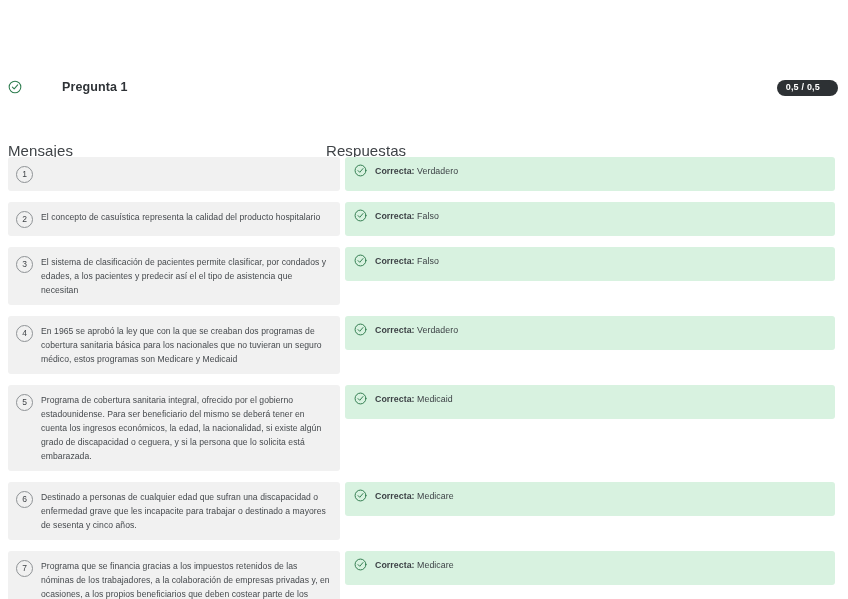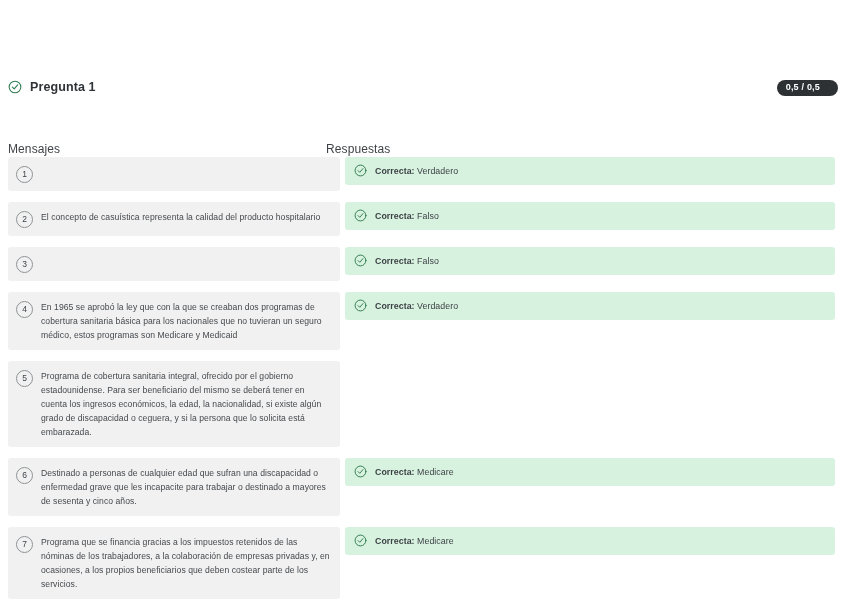--- a/index.html
+++ b/index.html
@@ -28,20 +28,21 @@
     top: 80px;
     display: flex;
     align-items: center;
     gap: 8px;
   }
   .q-title {
     font-size: 12.5px;
     font-weight: bold;
     color: #2f3337;
     letter-spacing: .1px;
+    margin-left: 32px;
   }
   .check-circle {
     width: 14px;
     height: 14px;
     display: block;
   }
 
   .score-badge {
     position: absolute;
     right: 10px;
@@ -62,21 +63,21 @@
     top: 115px;
     font-size: 9.5px;
     color: #4a4f54;
     letter-spacing: .1px;
   }
 
   
   .col-head {
     position: absolute;
     top: 142px;
-    font-size: 12px;
+    font-size: 15px;
     color: #3f4347;
     letter-spacing: .1px;
   }
   .col-head.left  { left: 8px; }
   .col-head.right { left: 326px; }
 
   
   .match-grid {
     position: absolute;
     left: 0;
@@ -123,21 +124,21 @@
   }
 
   
   .ans-cell {
     width: 490px;
     margin-left: 5px;
     background: #d8f2e0;
     border-radius: 3px;
     display: flex;
     align-items: center;
-    padding: 7px 10px 8px 9px;
+    padding: 7px 10px 14px 9px;
     box-sizing: border-box;
     min-height: 28px;
   }
   .ans-check {
     flex: 0 0 auto;
     width: 13px;
     height: 13px;
     margin-right: 8px;
     display: block;
   }
@@ -196,20 +197,21 @@
               <circle cx="12" cy="12" r="10"></circle>
               <polyline points="7.5,12.2 10.6,15.3 16.6,8.4"></polyline>
             </svg>
           </span>
           <span class="ans-text"><span class="lbl">Correcta:</span><span> Falso</span></span>
         </div>
       </div>
       <div class="match-row">
         <div class="msg-cell">
           <span class="msg-num">3</span>
+          <span class="msg-text">El sistema de clasificación de pacientes permite clasificar, por condados y edades, a los pacientes y predecir así el el tipo de asistencia que necesitan</span>
         </div>
         <div class="ans-cell">
           <span>
             <svg class="ans-check" viewBox="0 0 24 24" fill="none" stroke="#2f7a4d" stroke-width="1.8" stroke-linecap="round" stroke-linejoin="round">
               <circle cx="12" cy="12" r="10"></circle>
               <polyline points="7.5,12.2 10.6,15.3 16.6,8.4"></polyline>
             </svg>
           </span>
           <span class="ans-text"><span class="lbl">Correcta:</span><span> Falso</span></span>
         </div>
@@ -227,20 +229,29 @@
             </svg>
           </span>
           <span class="ans-text"><span class="lbl">Correcta:</span><span> Verdadero</span></span>
         </div>
       </div>
       <div class="match-row">
         <div class="msg-cell">
           <span class="msg-num">5</span>
           <span class="msg-text">Programa de cobertura sanitaria integral, ofrecido por el gobierno estadounidense. Para ser beneficiario del mismo se deberá tener en cuenta los ingresos económicos, la edad, la nacionalidad, si existe algún grado de discapacidad o ceguera, y si la persona que lo solicita está embarazada.</span>
         </div>
+        <div class="ans-cell">
+          <span>
+            <svg class="ans-check" viewBox="0 0 24 24" fill="none" stroke="#2f7a4d" stroke-width="1.8" stroke-linecap="round" stroke-linejoin="round">
+              <circle cx="12" cy="12" r="10"></circle>
+              <polyline points="7.5,12.2 10.6,15.3 16.6,8.4"></polyline>
+            </svg>
+          </span>
+          <span class="ans-text"><span class="lbl">Correcta:</span><span> Medicaid</span></span>
+        </div>
       </div>
       <div class="match-row">
         <div class="msg-cell">
           <span class="msg-num">6</span>
           <span class="msg-text">Destinado a personas de cualquier edad que sufran una discapacidad o enfermedad grave que les incapacite para trabajar o destinado a mayores de sesenta y cinco años.</span>
         </div>
         <div class="ans-cell">
           <span>
             <svg class="ans-check" viewBox="0 0 24 24" fill="none" stroke="#2f7a4d" stroke-width="1.8" stroke-linecap="round" stroke-linejoin="round">
               <circle cx="12" cy="12" r="10"></circle>

